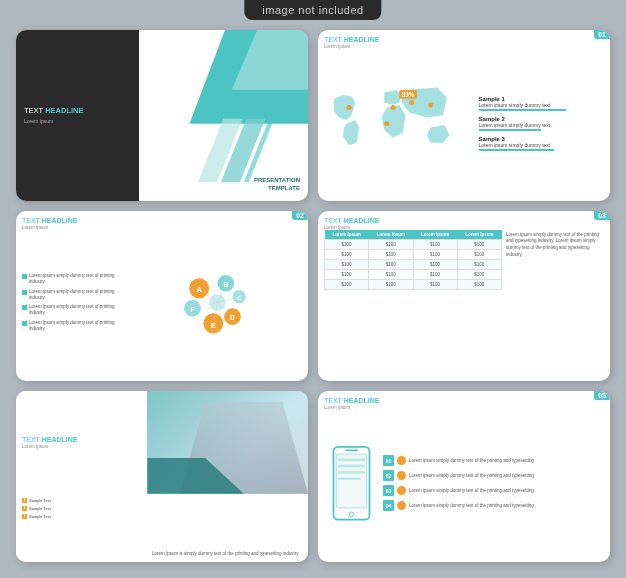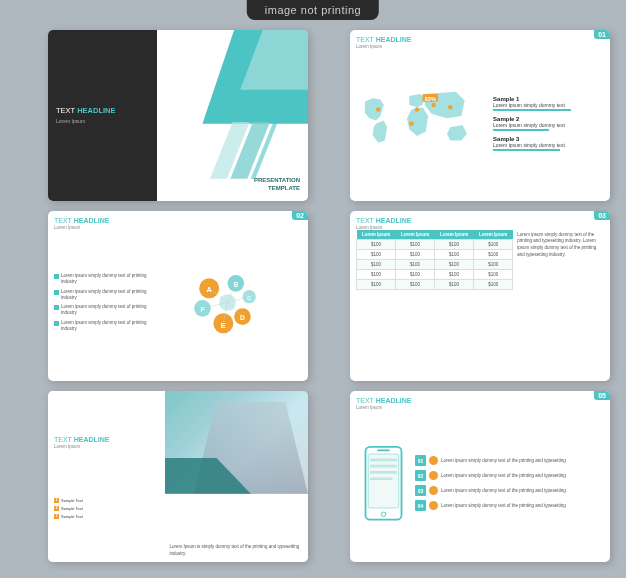--- a/index.html
+++ b/index.html
@@ -33,26 +33,25 @@
       grid-template-columns: 1fr 1fr;
       grid-template-rows: repeat(3, 1fr);
       gap: 10px;
       padding: 30px 16px 16px 16px;
       width: 100%;
       height: 100%;
     }
 
     .slide {
       background: #fff;
-      border-radius: 5px;
+      border-radius: 10px;
       overflow: hidden;
       box-shadow: 2px 2px 8px rgba(0,0,0,0.2);
       position: relative;
       font-size: 6px;
-      margin-left: 32px;
     }
 
     
     .slide-1 {
       display: flex;
       align-items: stretch;
     }
     .slide-1 .left-block {
       background: #2a2a2a;
       width: 42%;
@@ -383,21 +382,21 @@
     
     .circle-svg {
       width: 85px;
       height: 75px;
     }
   </style>
 </head>
 <body>
 
 <div class="top-bar">
-  <span>image not printing</span>
+  <span>image not included</span>
 </div>
 
 <div class="slides-grid">
 
   <div class="slide slide-1">
     <div class="left-block">
       <div class="text-headline">
         <span style="color:#fff;font-weight:300">TEXT </span><span style="color:#4dc4c4;font-weight:bold">HEADLINE</span>
       </div>
       <div class="lorem">Lorem Ipsum</div>

